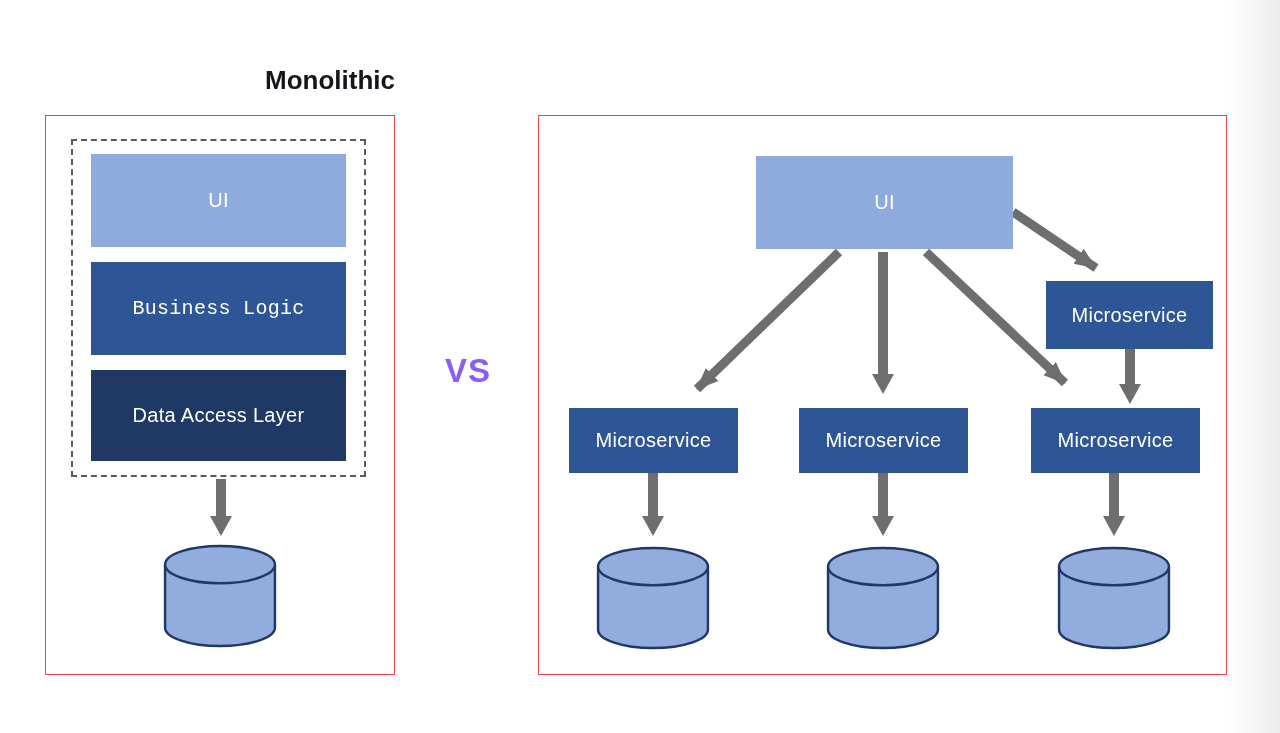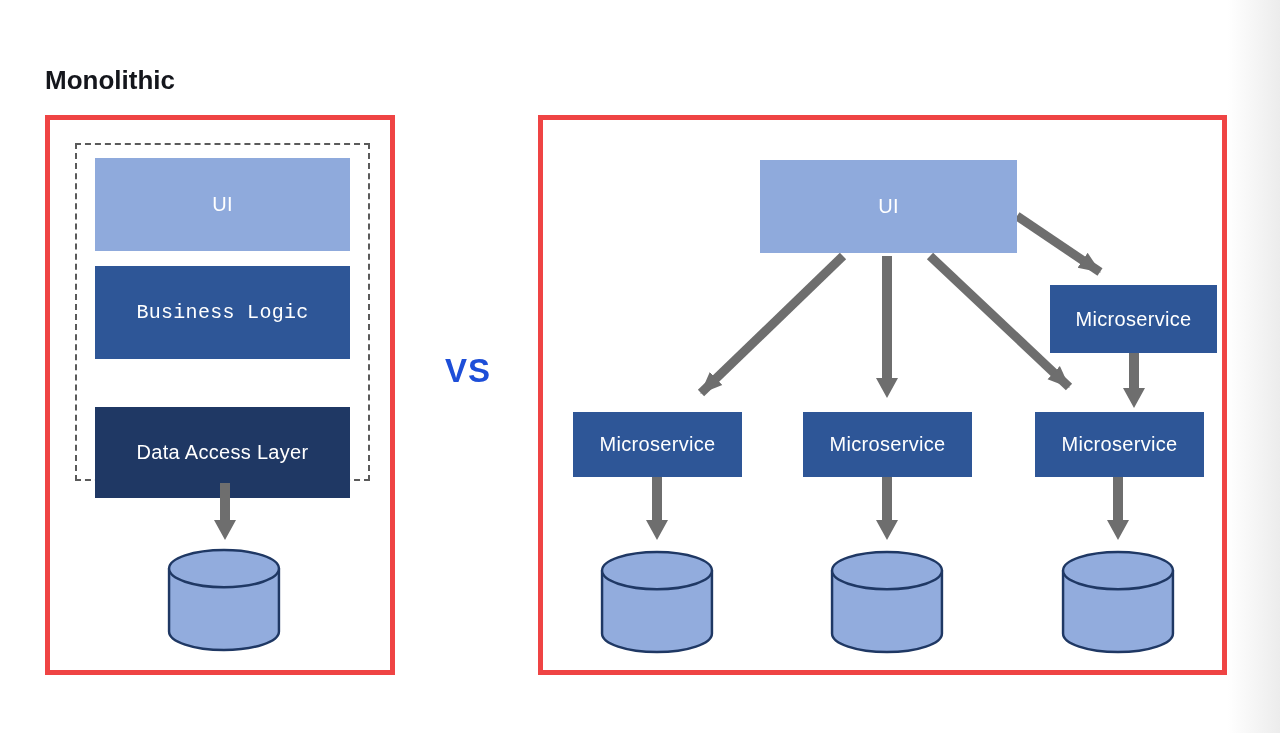--- a/index.html
+++ b/index.html
@@ -6,45 +6,45 @@
   .canvas{
     position:relative;width:1280px;height:733px;background:#ffffff;overflow:hidden;
     font-family:"Liberation Sans", sans-serif;
   }
   .edge-fade{
     position:absolute;top:0;right:0;width:52px;height:733px;
     background:linear-gradient(90deg, rgba(236,236,236,0) 0%, #ececec 100%);
   }
   .title{
     position:absolute;top:64px;height:32px;line-height:32px;
-    font-size:26px;font-weight:700;color:#14161c;text-align:left;
+    font-size:26px;font-weight:700;color:#14161c;text-align:right;
   }
   .title-left{left:45px;width:350px;}
   .title-right{left:538px;width:689px;}
   .vs{
     position:absolute;left:426px;top:348px;width:84px;height:46px;line-height:46px;
-    text-align:center;font-size:33px;font-weight:600;color:#1d4ed8;letter-spacing:1px;
+    text-align:center;font-size:33px;font-weight:600;color:#8b5cf6;letter-spacing:1px;
   }
   .panel{
-    position:absolute;top:115px;background:#ffffff;border:5px solid #ef4444;box-sizing:border-box;
+    position:absolute;top:115px;background:#ffffff;border:1px solid #ef4444;box-sizing:border-box;
   }
   .panel-left{left:45px;width:350px;height:560px;}
   .panel-right{left:538px;width:689px;height:560px;}
   .dashed{
     position:absolute;left:25px;top:23px;width:291px;height:334px;
     border:2px dashed #5a5a5a;
   }
   .layer,.box{
     position:absolute;display:flex;align-items:center;justify-content:center;
     color:#ffffff;font-size:20px;letter-spacing:0.3px;
   }
   .layer{left:18px;width:255px;}
   .layer-ui{top:13px;height:93px;background:#8faadc;}
   .layer-bl{top:121px;height:93px;background:#2e5697;font-family:Liberation Mono, monospace;}
-  .layer-dal{top:229px;height:91px;background:#1f3864;margin-top:33px;}
+  .layer-dal{top:229px;height:91px;background:#1f3864;}
   .ui-box{left:217px;top:40px;width:257px;height:93px;background:#8faadc;}
   .ms{background:#2e5697;justify-content:center;}
   .ms-top{left:507px;top:165px;width:167px;height:68px;}
   .ms-1{left:30px;top:292px;width:169px;height:65px;}
   .ms-2{left:260px;top:292px;width:169px;height:65px;}
   .ms-3{left:492px;top:292px;width:169px;height:65px;}
   .overlay{position:absolute;left:0;top:0;pointer-events:none;}
   .cyl{position:absolute;width:114px;height:104px;}
   .cyl-left{left:117px;top:428px;}
   .cyl-r1{left:57px;top:430px;}

